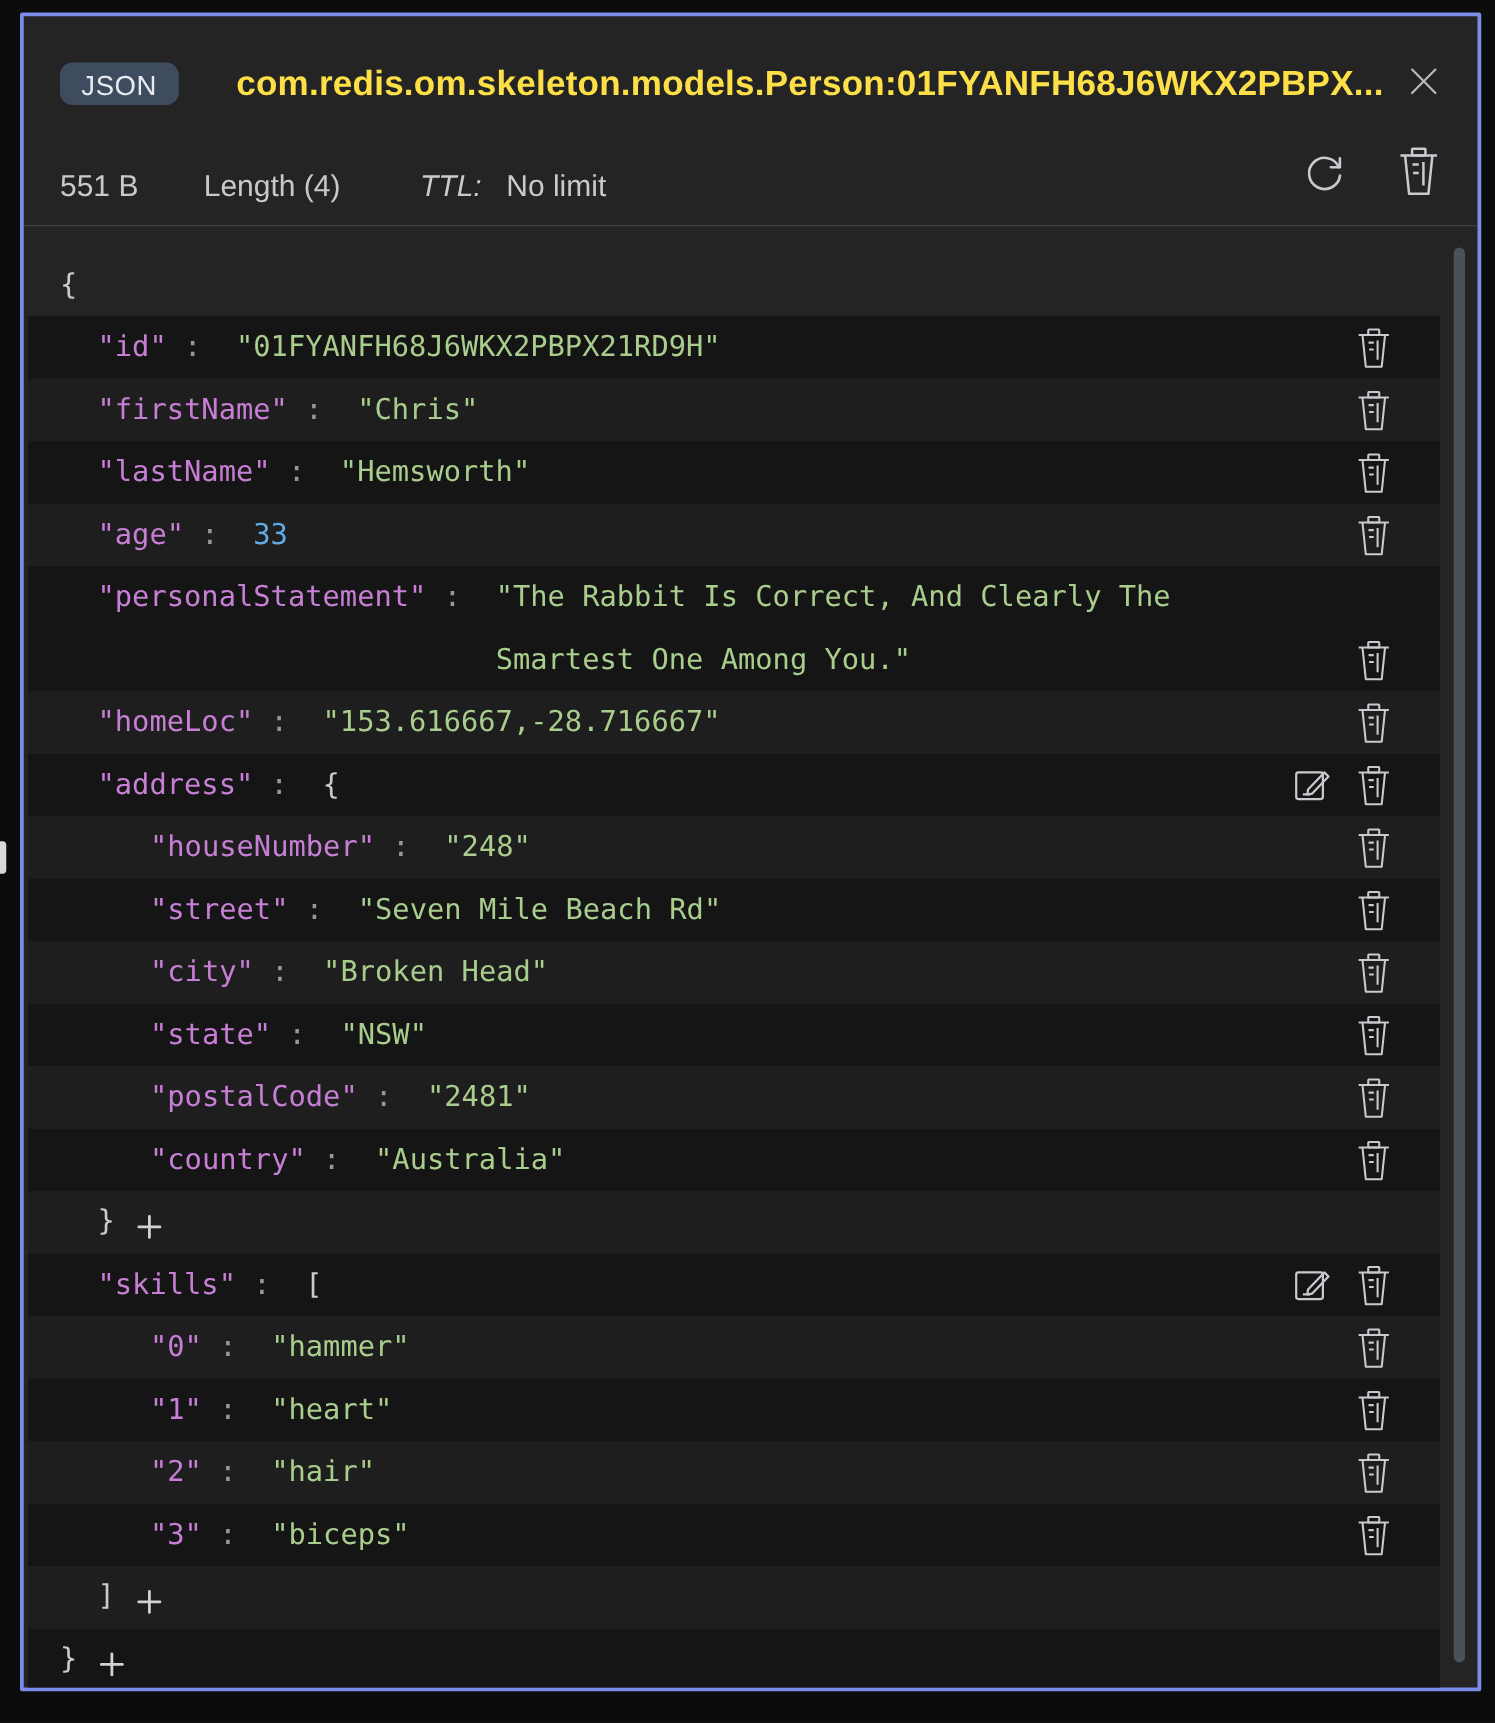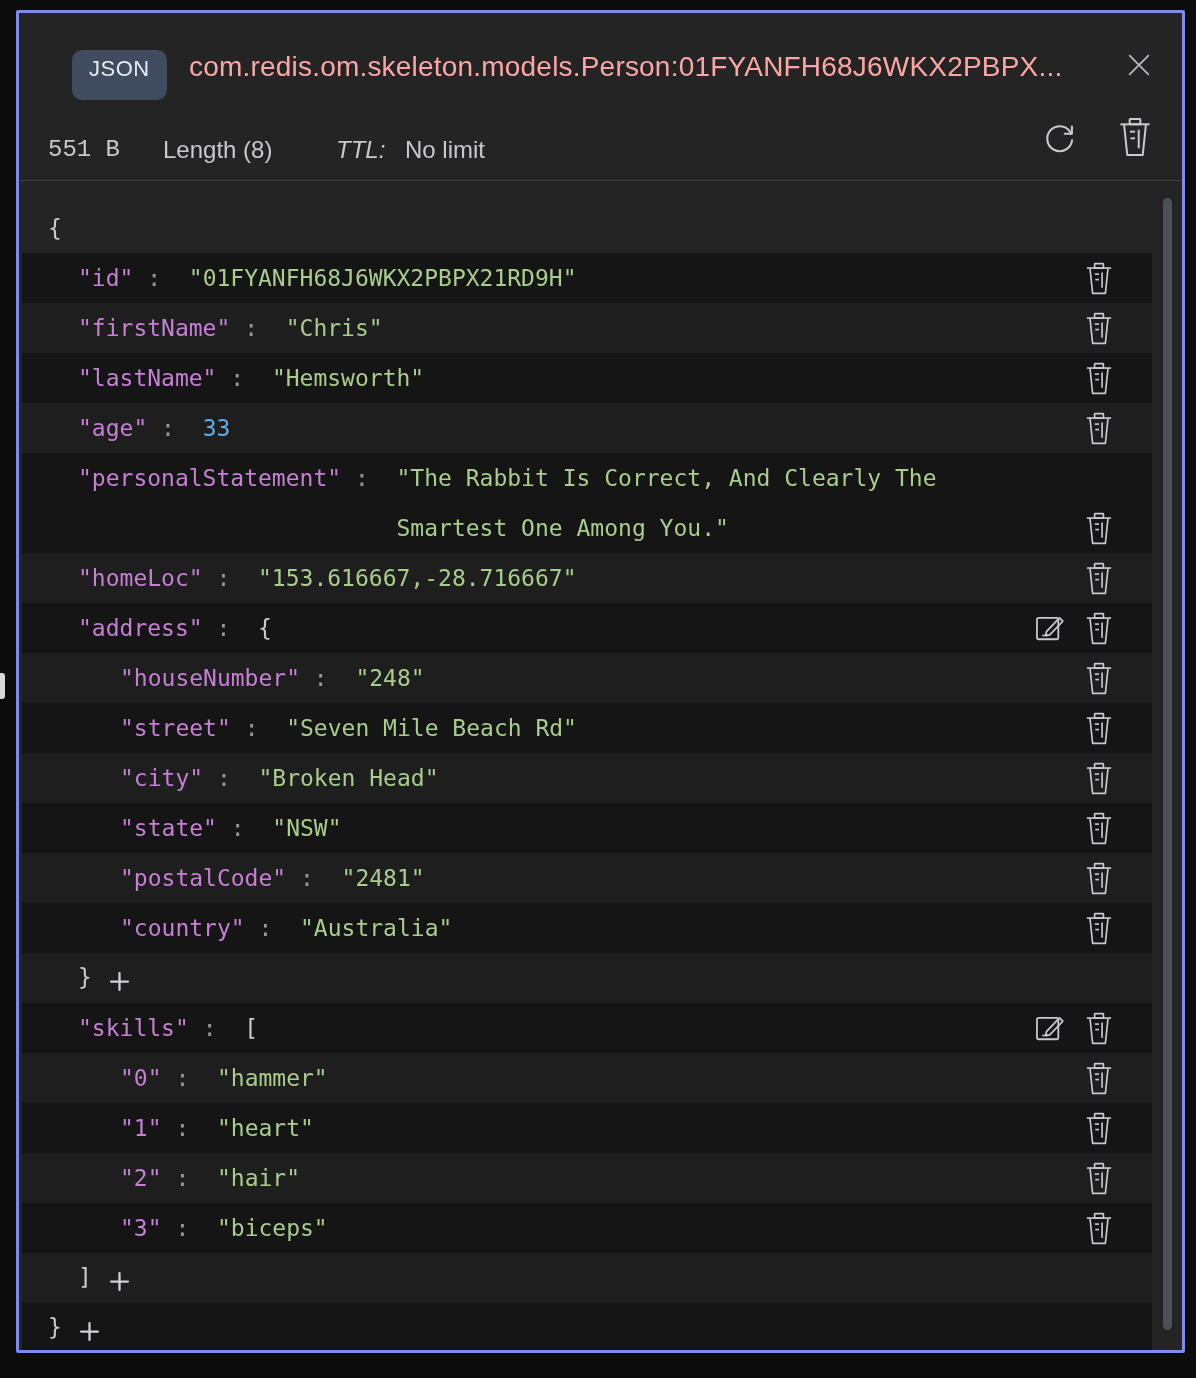--- a/index.html
+++ b/index.html
@@ -14,36 +14,36 @@
 
   .panel {
     position: absolute; left: 16px; top: 10px; width: 1169px; height: 1343px;
     background: var(--panel-bg, #242424);
     border: 3px solid var(--accent-border, #7d8cea);
     border-radius: 2px; overflow: hidden; z-index: 1;
   }
 
   
   .badge {
-    position: absolute; left: 29px; top: 37px; height: 50px; line-height: 38px;
+    position: absolute; left: 29px; top: 37px; height: 34px; line-height: 38px;
     padding: 0 17px; border-radius: 10px; background: var(--badge-bg, #3f4b5e);
-    color: #e6eaf0; font-size: 22px; font-weight: 500; letter-spacing: .5px; margin-left: 24px;
+    color: #e6eaf0; font-size: 22px; font-weight: 500; letter-spacing: .5px;
   }
   .key-title {
     position: absolute; left: 170px; top: 38px;
-    font-size: 28px; font-weight: 400; color: #fca5a5; letter-spacing: .2px;
+    font-size: 28px; font-weight: 700; color: #fde047; letter-spacing: .2px;
     white-space: nowrap;
   }
   .close-btn {
     position: absolute; left: 1098px; top: 30px; width: 44px; height: 44px;
     background: none; border: none; cursor: pointer; color: #b9bac0;
     display: flex; align-items: center; justify-content: center;
   }
   .meta-item { position: absolute; top: 123px; font-size: 24px; color: #c9c9cd; white-space: pre; }
-  .m-size   { left: 29px; font-family: Liberation Mono, monospace; }
+  .m-size   { left: 29px; }
   .m-length { left: 144px; }
   .m-ttl-label { left: 317px; font-style: italic; }
   .m-ttl-value { left: 386px; text-align: right; }
   .refresh-btn {
     position: absolute; left: 1022px; top: 106px; width: 38px; height: 38px;
     background: none; border: none; cursor: pointer; color: #c9cad0;
   }
   .header-trash-btn {
     position: absolute; left: 1097px; top: 103px; width: 42px; height: 42px;
     background: none; border: none; cursor: pointer; color: #c9cad0;
@@ -101,21 +101,21 @@
 <div class="panel">
   <span class="badge">JSON</span>
   <span class="key-title">com.redis.om.skeleton.models.Person:01FYANFH68J6WKX2PBPX...</span>
   <button class="close-btn">
     <svg width="32" height="32" viewBox="0 0 24 24" stroke="currentColor" stroke-width="1.3" fill="none" stroke-linecap="round">
       <path d="M5 5 L19 19 M19 5 L5 19"></path>
     </svg>
   </button>
 
   <span class="meta-item m-size">551 B</span>
-  <span class="meta-item m-length">Length (8)</span>
+  <span class="meta-item m-length">Length (4)</span>
   <span class="meta-item m-ttl-label">TTL:</span>
   <span class="meta-item m-ttl-value">No limit</span>
 
   <button class="refresh-btn">
     <svg width="36" height="36" viewBox="0 0 24 24" stroke="currentColor" stroke-width="1.4" fill="none" stroke-linecap="round" stroke-linejoin="round">
       <polyline points="20.6 4.4 20.6 9.2 15.8 9.2"></polyline>
       <path d="M20.1 9.2 A 8.3 8.3 0 1 0 20.7 13.6"></path>
     </svg>
   </button>
   <button class="header-trash-btn">

